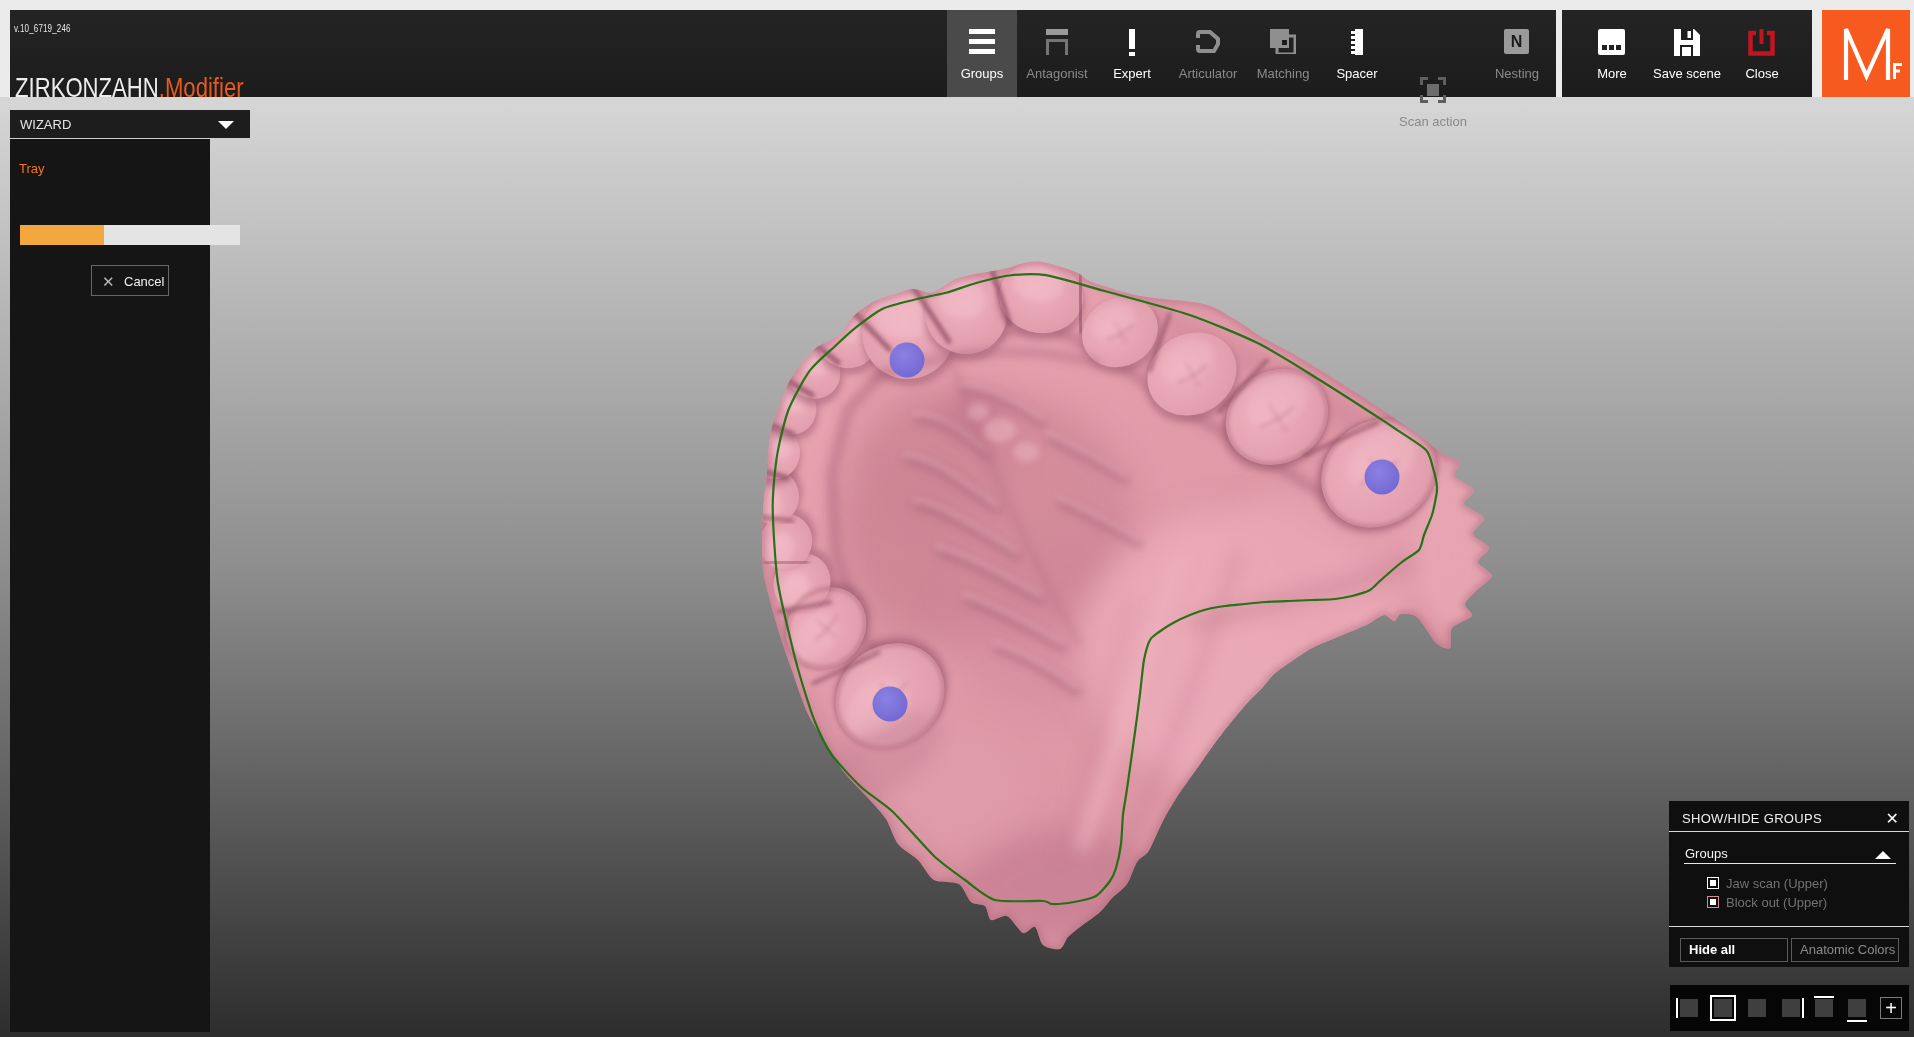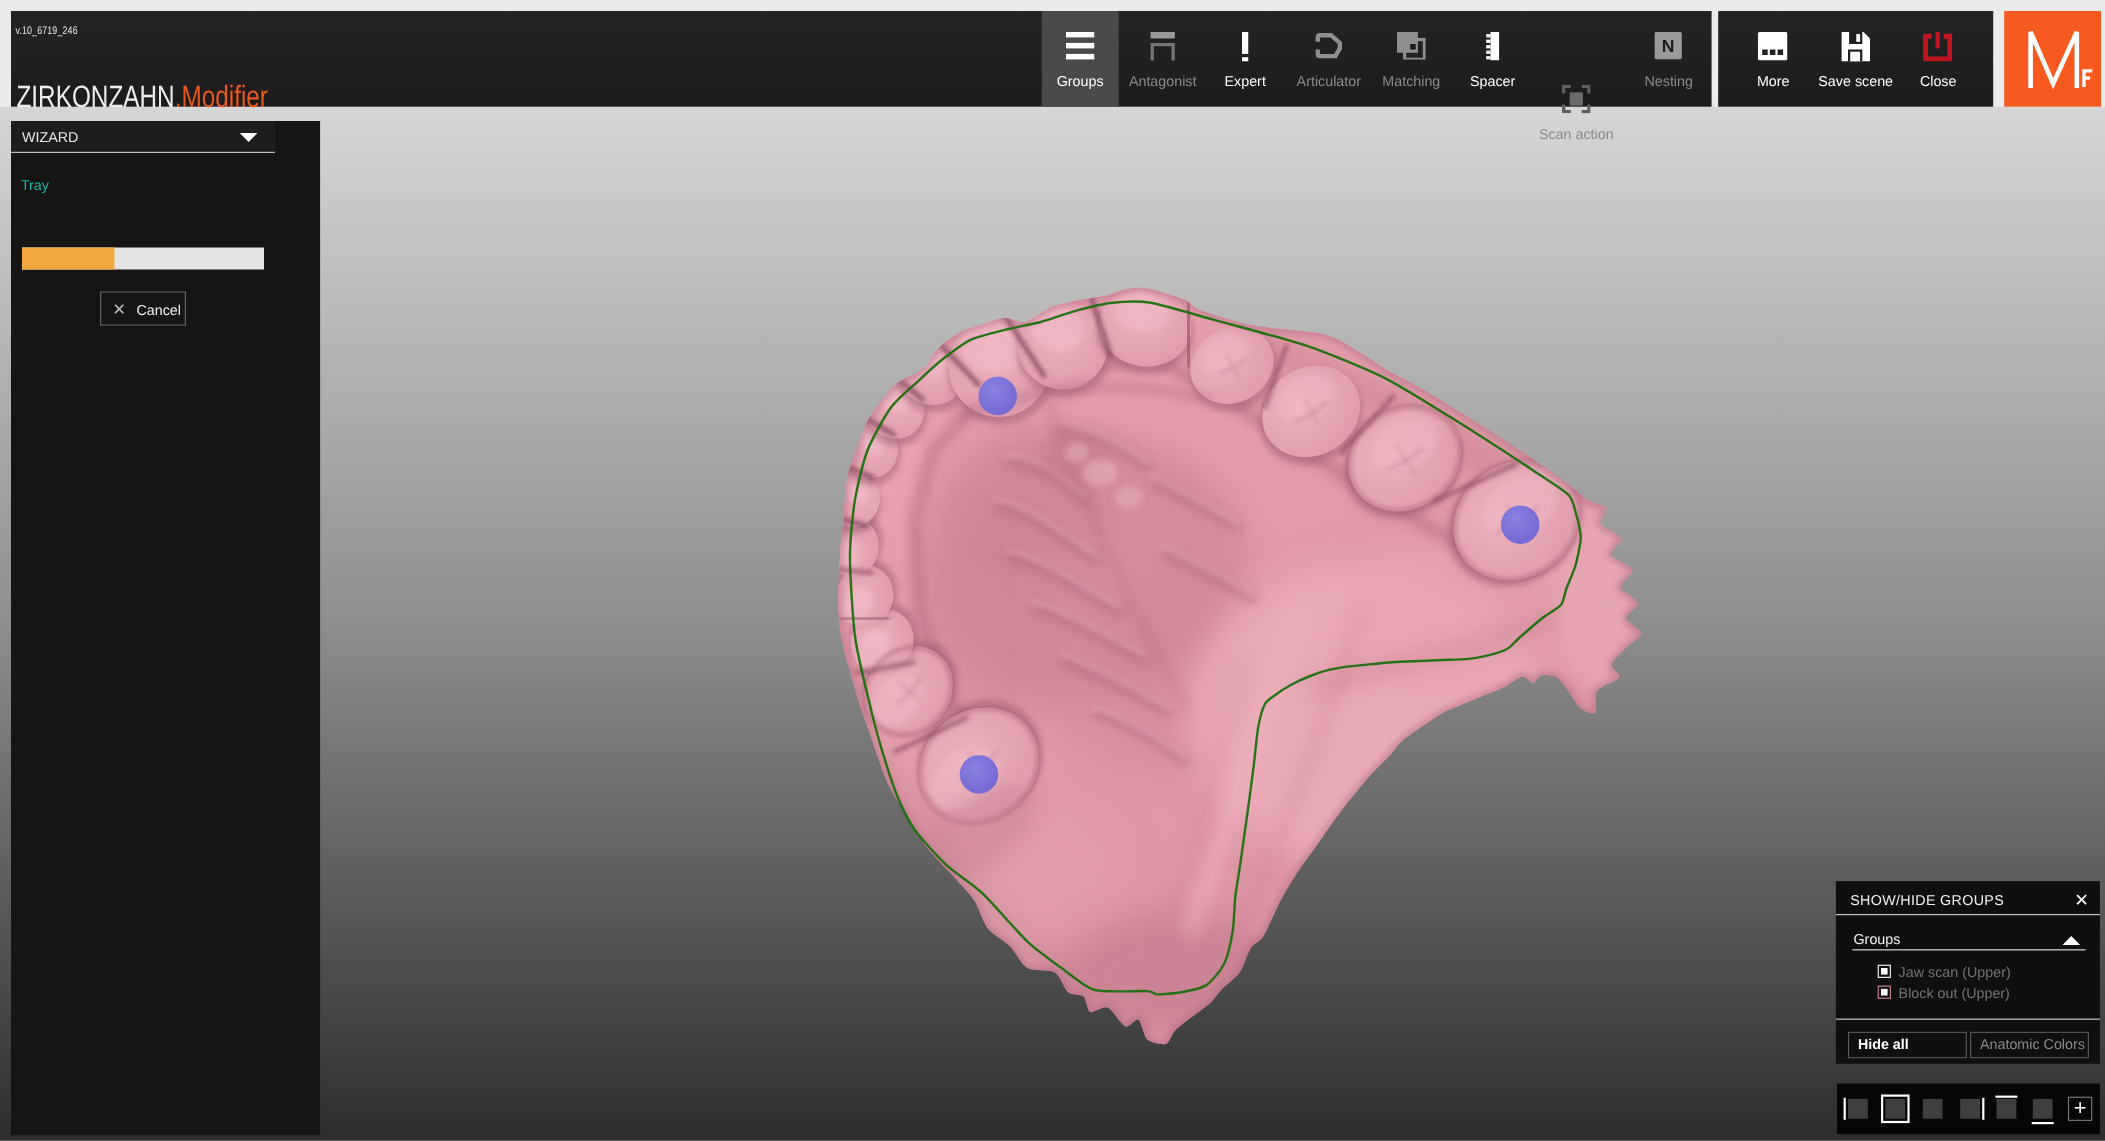--- a/index.html
+++ b/index.html
@@ -9,25 +9,25 @@
 #isl2{position:absolute;left:1562px;top:10px;width:250px;height:87px;background:linear-gradient(180deg,#242424,#1c1c1c)}
 #logo{position:absolute;left:1822px;top:10px;width:88px;height:87px;background:#f75a1e}
 .tab{position:absolute;top:10px;height:87px;width:76px}
 .tab .lbl{position:absolute;width:120px;left:50%;margin-left:-60px;top:56px;text-align:center;font-size:13px;color:#8a8a8a}
 .tab .lbl.w{color:#fff}
 .ticon{position:absolute;left:50%;top:19px}
 #vtxt{position:absolute;left:4px;top:13px;font-size:10px;color:#e8e8e8;letter-spacing:0.2px;transform:scaleX(0.8);transform-origin:left top}
 #zlogo{position:absolute;left:5px;top:62px;font-size:28px;color:#ededed;letter-spacing:0px;transform:scaleX(0.79);transform-origin:left top}
 #zlogo span{color:#e8591f}
 
-#wiz{position:absolute;left:10px;top:110px;width:281px;height:922px;background:#151515}
+#wiz{position:absolute;left:10px;top:110px;width:200px;height:922px;background:#151515}
 #wizhdr{position:absolute;left:0;top:0;width:240px;height:29px;background:#1d1d1d;border-bottom:1px solid #cfcfcf}
 #wizhdr .t{position:absolute;left:10px;top:7px;font-size:13px;color:#e6e6e6}
 #wiztri{position:absolute;right:16px;top:11px;width:0;height:0;border-left:8px solid transparent;border-right:8px solid transparent;border-top:8px solid #fff}
-#tray{position:absolute;left:9px;top:51px;font-size:13px;color:#14b8a6}
+#tray{position:absolute;left:9px;top:51px;font-size:13px;color:#f97316}
 #pbar{position:absolute;left:10px;top:115px;width:220px;height:20px;background:#e4e4e4}
 #pfill{position:absolute;left:0;top:0;width:84px;height:20px;background:#f2a83e}
 #cancel{position:absolute;left:81px;top:155px;width:78px;height:31px;border:1px solid #686868;color:#f0f0f0;font-size:13px}
 #cancel .x{position:absolute;left:10px;top:8px;width:15px;height:15px;color:#b9b9b9;font-size:15px;line-height:15px}
 #cancel .ct{position:absolute;left:32px;top:8px}
 
 #shg{position:absolute;left:1669px;top:801px;width:240px;height:166px;background:#0f0f0f}
 #shg .title{position:absolute;left:13px;top:10px;font-size:13px;color:#f0f0f0;letter-spacing:0.3px}
 #shg .xbtn{position:absolute;right:10px;top:8px;color:#fff;font-size:16px}
 #shg .sep1{position:absolute;left:0;top:30px;width:240px;height:1px;background:#d8d8d8}

